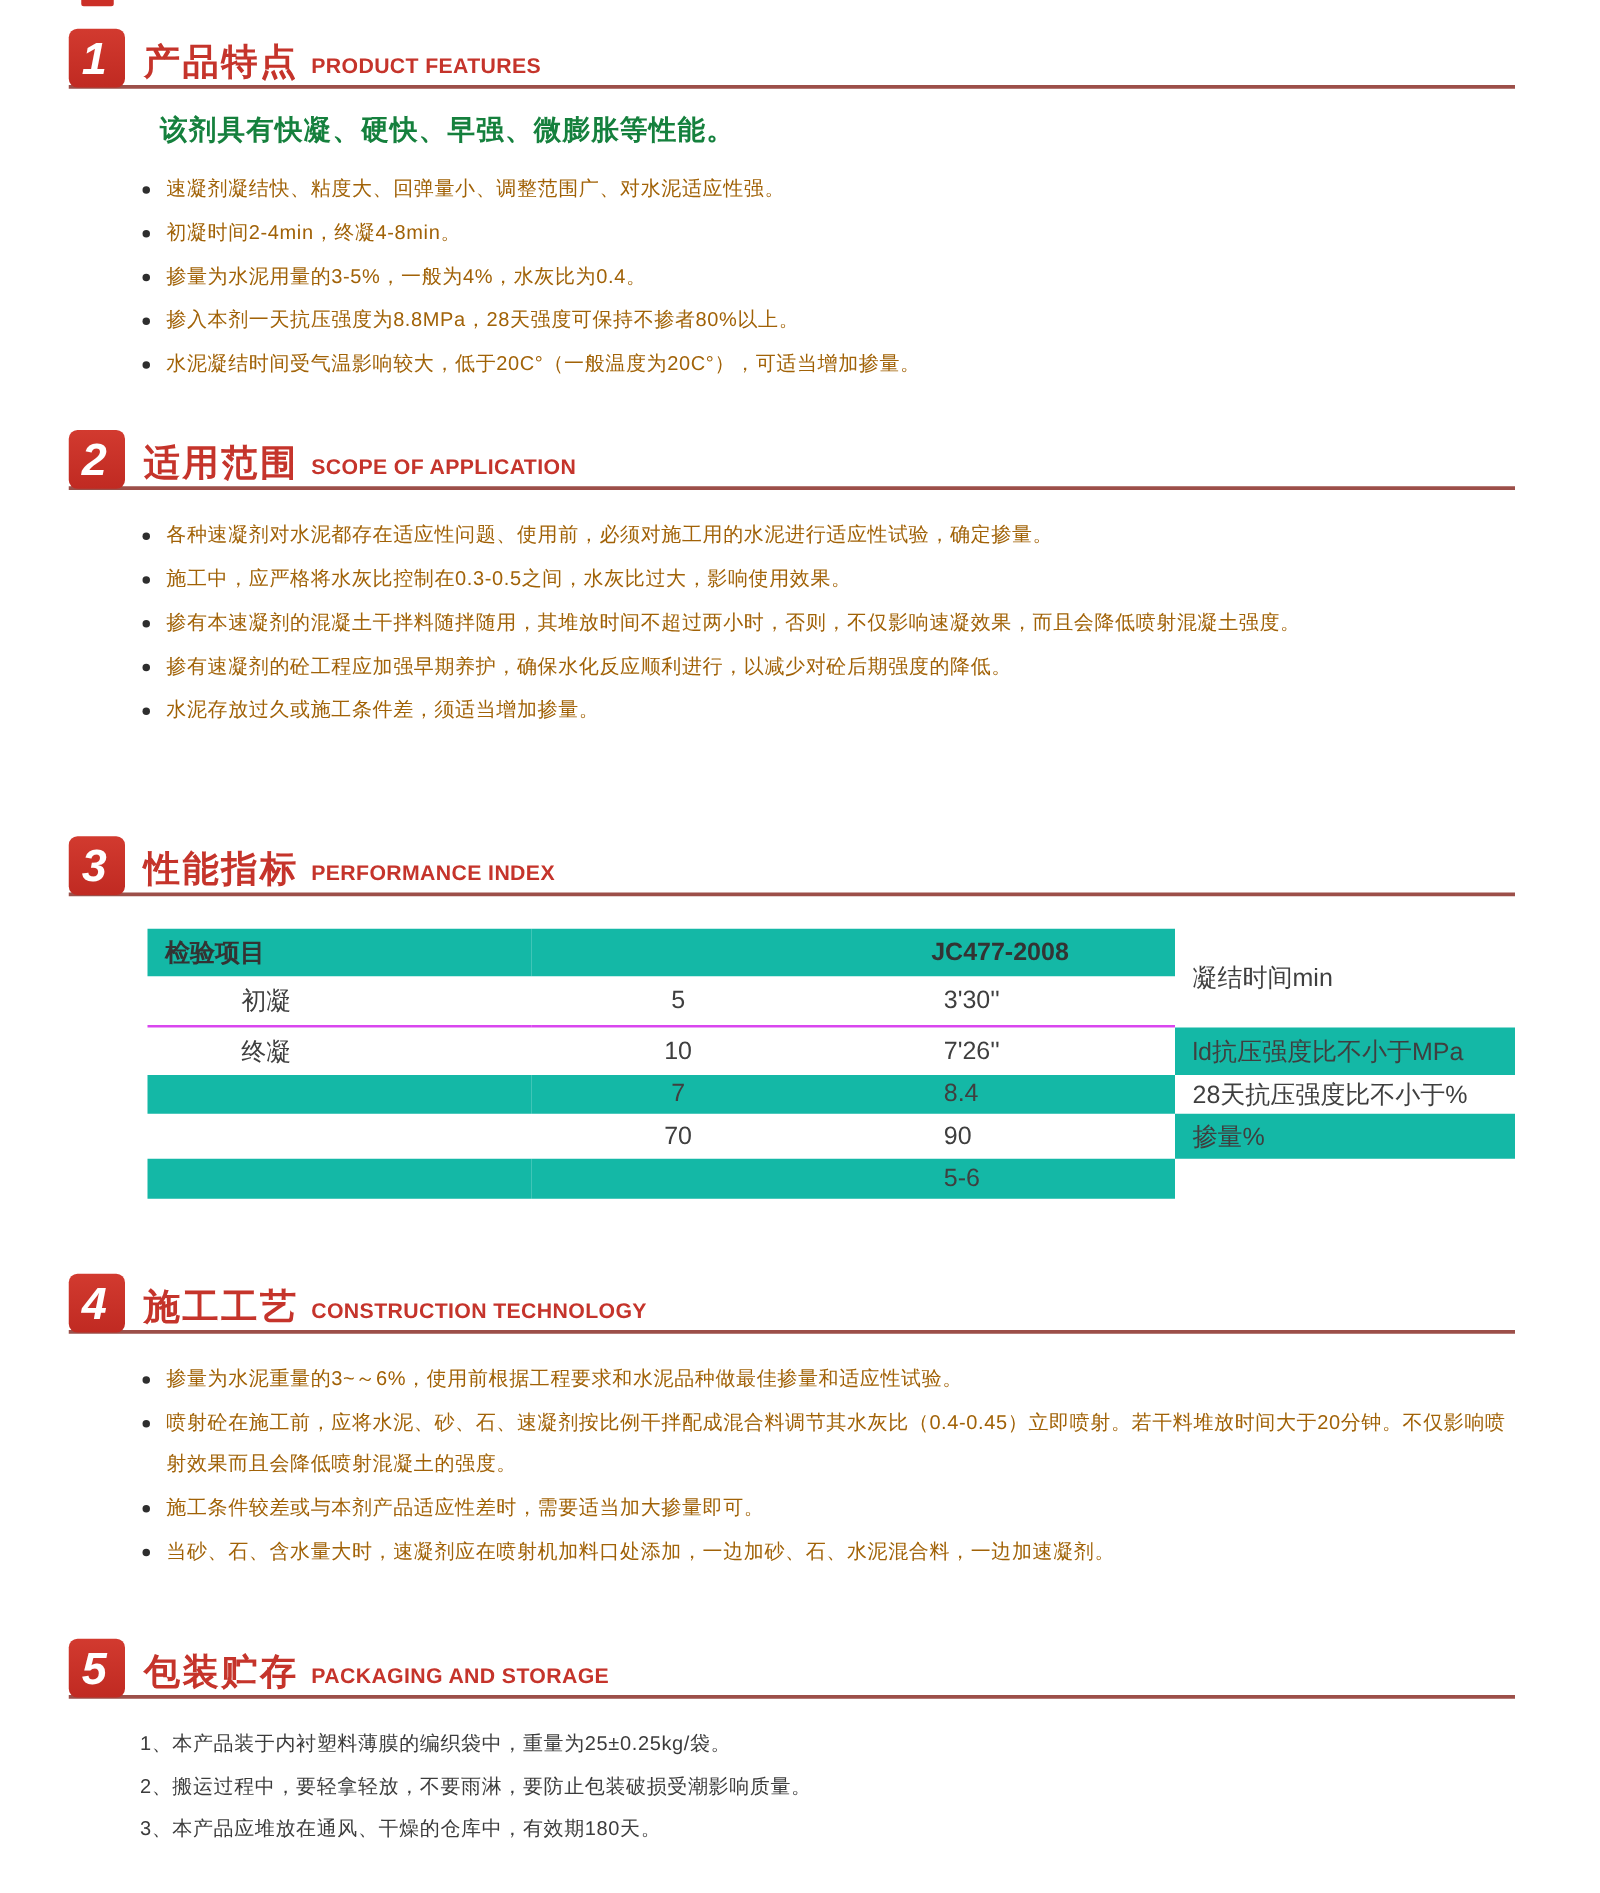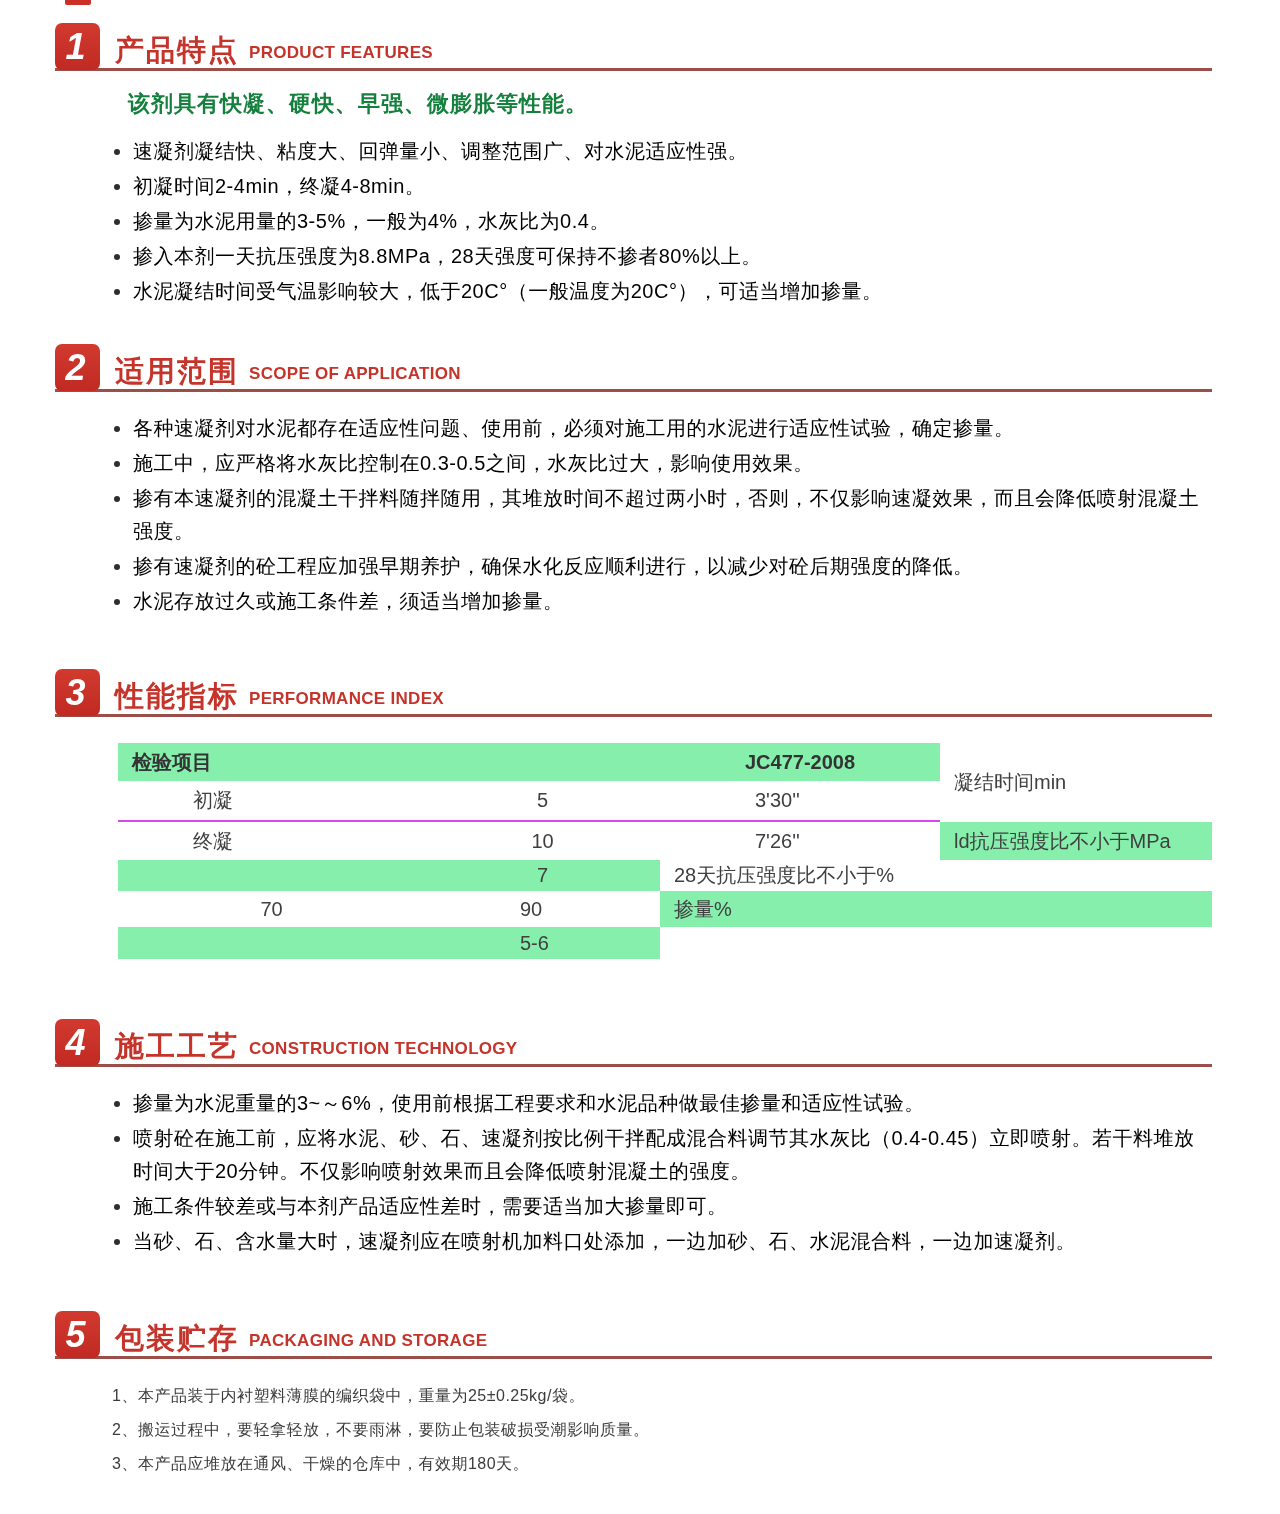--- a/index.html
+++ b/index.html
@@ -44,43 +44,43 @@
 
   
   .lead {
     margin:18px 0 0 73px;
     font-size:22px; font-weight:bold; color:#15803d;
     letter-spacing:1px;
   }
   .bullets { list-style:none; margin:16px 0 0 57px; }
   .bullets li {
     position:relative; padding-left:21px;
-    font-size:20px; line-height:33px; letter-spacing:0.5px;
-    color:#000000; margin-bottom:2px;
+    font-size:16px; line-height:33px; letter-spacing:0.5px;
+    color:#a16207; margin-bottom:2px;
   }
   .bullets li::before {
     content:""; position:absolute; left:2px; top:14px;
     width:6px; height:6px; border-radius:50%; background:#2e2e2e;
   }
   .numlist { list-style:none; margin:20px 0 0 57px; }
   .numlist li {
     font-size:16px; line-height:33px; letter-spacing:0.5px;
     color:#3c3c3c; margin-bottom:1px;
   }
 
   
   .ptable {
     margin:26px 0 0 63px; width:1094px;
     display:grid;
     grid-template-columns:307px 235px 280px 272px;
     grid-template-rows:38px 41px 38px 31px 36px 32px;
     font-size:20px; color:#3f3f3f;
   }
   .ptable > div { display:flex; align-items:center; }
-  .bg-gray { background:#86efac; }
+  .bg-gray { background:#14b8a6; }
   .c1 { padding-left:14px; }
   .c2 { padding-left:75px; }
   .c3 { justify-content:center; }
   .c4 { padding-left:95px; }
   .t-head { font-weight:bold; color:#333333; }
   .span2 { grid-row:span 2; }
   .divider { border-bottom:2px solid #d946ef; }
 </style>
 </head>
 <body>
@@ -143,20 +143,21 @@
       <div class="c2 divider">初凝</div>
       <div class="c3 divider">5</div>
       <div class="c4 divider">3'30''</div>
       <div class="c2">终凝</div>
       <div class="c3">10</div>
       <div class="c4">7'26''</div>
 
       <div class="c1 bg-gray">ld抗压强度比不小于MPa</div>
       <div class="c2 bg-gray"></div>
       <div class="c3 bg-gray">7</div>
+      <div class="c4 bg-gray">8.4</div>
 
       <div class="c1">28天抗压强度比不小于%</div>
       <div class="c2"></div>
       <div class="c3">70</div>
       <div class="c4">90</div>
 
       <div class="c1 bg-gray">掺量%</div>
       <div class="c2 bg-gray"></div>
       <div class="c3 bg-gray"></div>
       <div class="c4 bg-gray">5-6</div>

